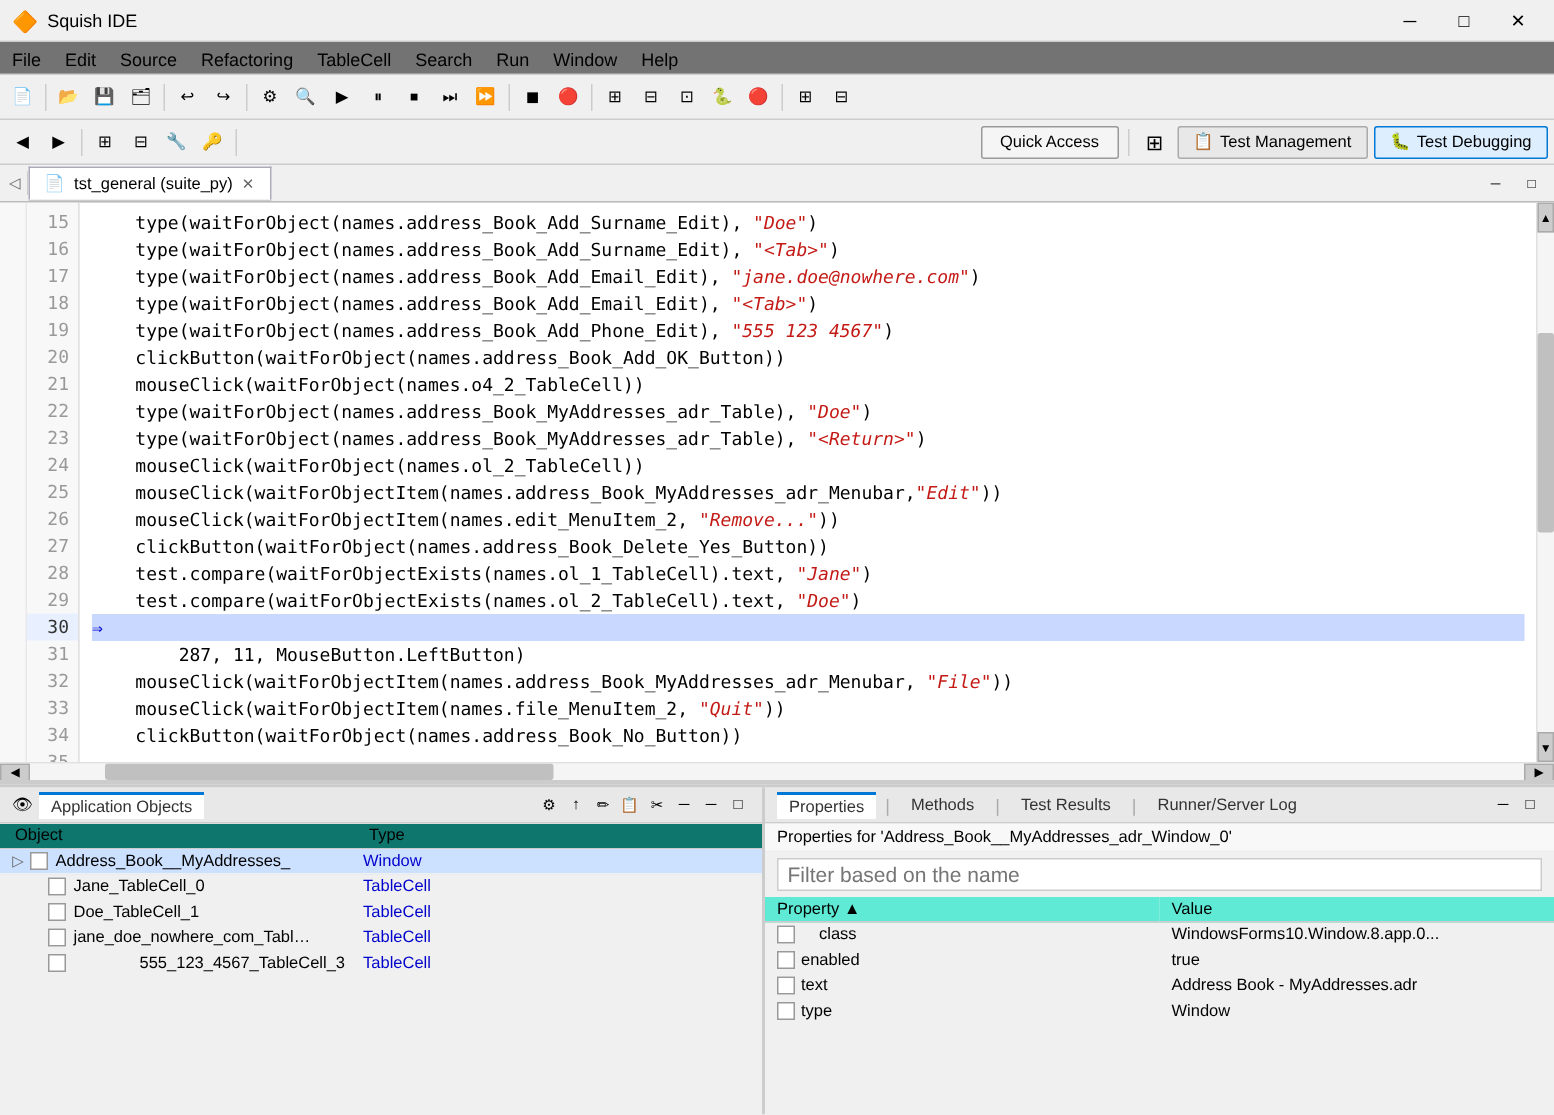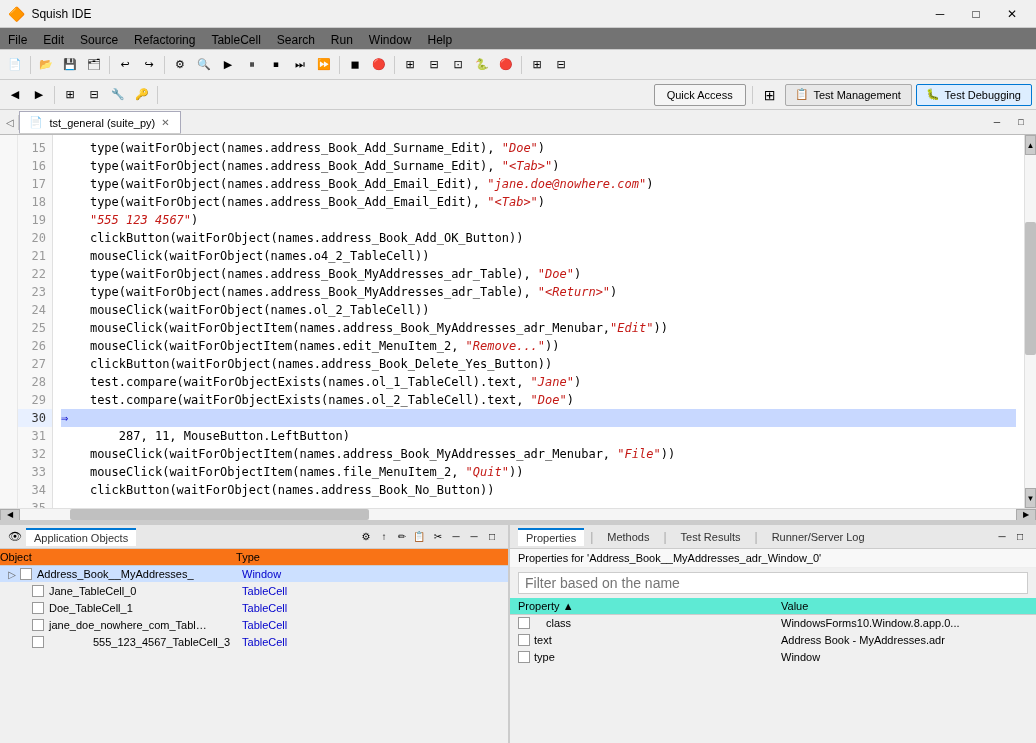--- a/index.html
+++ b/index.html
@@ -49,21 +49,21 @@
     
     .panel-header { background: #e8e8e8; height: 24px; display: flex; align-items: center; padding: 0 8px; border-bottom: 1px solid #ccc; gap: 4px; }
     .panel-title { font-size: 11px; font-weight: normal; color: #333; }
     .panel-tab { font-size: 11px; padding: 2px 8px; cursor: pointer; color: #333; }
     .panel-tab.active { background: #fff; border-top: 2px solid #0078d4; }
     .panel-tools { margin-left: auto; display: flex; gap: 2px; }
     .panel-tool-btn { width: 16px; height: 16px; border: none; background: transparent; cursor: pointer; font-size: 10px; display: flex; align-items: center; justify-content: center; }
 
     
     .data-table { width: 100%; font-size: 11px; border-collapse: collapse; }
-    .data-table th { background: #f97316; border-bottom: 1px solid #ccc; padding: 2px 0; text-align: left; font-weight: normal; position: sticky; top: 0; }
+    .data-table th { background: #0f766e; border-bottom: 1px solid #ccc; padding: 2px 10px; text-align: left; font-weight: normal; position: sticky; top: 0; }
     .data-table td { padding: 2px 6px; border-bottom: 1px solid #f0f0f0; }
     .data-table tr.selected td { background: #cce0ff; }
     .col-object { width: 200px; }
     
     .tree-row { display: flex; align-items: center; gap: 2px; }
     .tree-expand { width: 12px; text-align: center; font-size: 10px; color: #666; cursor: pointer; }
     .checkbox { width: 12px; height: 12px; border: 1px solid #999; background: white; display: inline-block; }
 
     
     .prop-subtitle { font-size: 11px; padding: 3px 8px; background: #f8f8f8; border-bottom: 1px solid #eee; }
@@ -215,21 +215,21 @@
         <div class="line-num">34</div>
         <div class="line-num">35</div>
 
       </div>
 
       <div id="code-area">
         <div class="code-line"><span>    </span><span>type(waitForObject(names.address_Book_Add_Surname_Edit), </span><span style="color:#c41a16; font-style:italic;">"Doe"</span><span>)</span></div>
         <div class="code-line"><span>    </span><span>type(waitForObject(names.address_Book_Add_Surname_Edit), </span><span style="color:#c41a16; font-style:italic;">"&lt;Tab&gt;"</span><span>)</span></div>
         <div class="code-line"><span>    </span><span>type(waitForObject(names.address_Book_Add_Email_Edit), </span><span style="color:#c41a16; font-style:italic;">"jane.doe@nowhere.com"</span><span>)</span></div>
         <div class="code-line"><span>    </span><span>type(waitForObject(names.address_Book_Add_Email_Edit), </span><span style="color:#c41a16; font-style:italic;">"&lt;Tab&gt;"</span><span>)</span></div>
-        <div class="code-line"><span>    </span><span style="color:#c41a16; font-style:italic;">"555 123 4567"</span><span>)</span></div>
+        <div class="code-line"><span>    </span><span>type(waitForObject(names.address_Book_Add_Phone_Edit), </span><span style="color:#c41a16; font-style:italic;">"555 123 4567"</span><span>)</span></div>
         <div class="code-line"><span>    </span><span>clickButton(waitForObject(names.address_Book_Add_OK_Button))</span></div>
         <div class="code-line"><span>    </span><span>mouseClick(waitForObject(names.o4_2_TableCell))</span></div>
         <div class="code-line"><span>    </span><span>type(waitForObject(names.address_Book_MyAddresses_adr_Table), </span><span style="color:#c41a16; font-style:italic;">"Doe"</span><span>)</span></div>
         <div class="code-line"><span>    </span><span>type(waitForObject(names.address_Book_MyAddresses_adr_Table), </span><span style="color:#c41a16; font-style:italic;">"&lt;Return&gt;"</span><span>)</span></div>
         <div class="code-line"><span>    </span><span>mouseClick(waitForObject(names.ol_2_TableCell))</span></div>
         <div class="code-line"><span>    </span><span>mouseClick(waitForObjectItem(names.address_Book_MyAddresses_adr_Menubar,</span><span style="color:#c41a16; font-style:italic;">"Edit"</span><span>))</span></div>
         <div class="code-line"><span>    </span><span>mouseClick(waitForObjectItem(names.edit_MenuItem_2, </span><span style="color:#c41a16; font-style:italic;">"Remove..."</span><span>))</span></div>
         <div class="code-line"><span>    </span><span>clickButton(waitForObject(names.address_Book_Delete_Yes_Button))</span></div>
         <div class="code-line"><span>    </span><span>test.compare(waitForObjectExists(names.ol_1_TableCell).text, </span><span style="color:#c41a16; font-style:italic;">"Jane"</span><span>)</span></div>
         <div class="code-line"><span>    </span><span>test.compare(waitForObjectExists(names.ol_2_TableCell).text, </span><span style="color:#c41a16; font-style:italic;">"Doe"</span><span>)</span></div>
@@ -382,20 +382,29 @@
                   <span class="checkbox"></span>
                   <span>class</span>
                 </div>
               </td>
               <td>WindowsForms10.Window.8.app.0...</td>
             </tr>
             <tr>
               <td>
                 <div style="display:flex; align-items:center; gap:4px;">
                   <span class="checkbox"></span>
+                  <span>enabled</span>
+                </div>
+              </td>
+              <td>true</td>
+            </tr>
+            <tr>
+              <td>
+                <div style="display:flex; align-items:center; gap:4px;">
+                  <span class="checkbox"></span>
                   <span>text</span>
                 </div>
               </td>
               <td>Address Book - MyAddresses.adr</td>
             </tr>
             <tr>
               <td>
                 <div style="display:flex; align-items:center; gap:4px;">
                   <span class="checkbox"></span>
                   <span>type</span>

